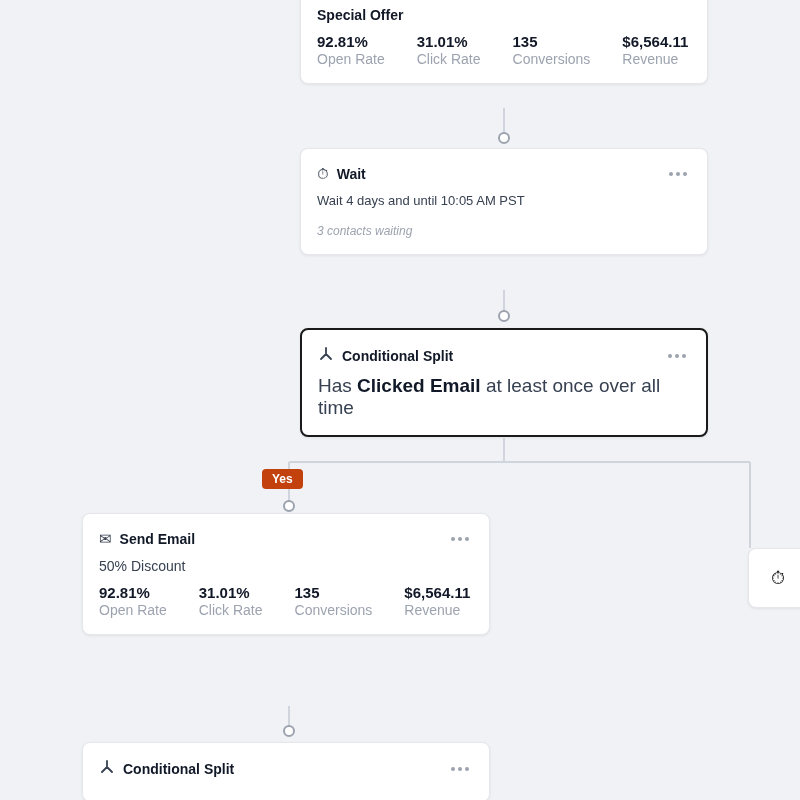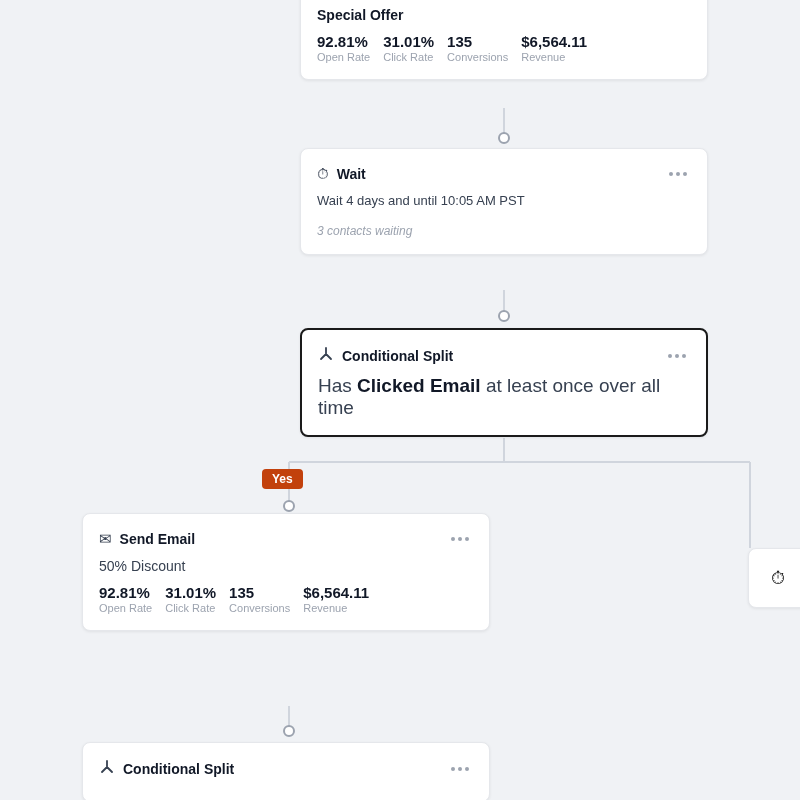--- a/index.html
+++ b/index.html
@@ -80,34 +80,34 @@
     }
 
     .card-subtitle-muted {
       font-size: 12px;
       color: #9ca3af;
       font-style: italic;
     }
 
     .stats-row {
       display: flex;
-      gap: 13px;
+      gap: 32px;
       margin-top: 10px;
     }
 
     .stat-item {}
 
     .stat-value {
       font-size: 15px;
       font-weight: 700;
       color: #111827;
     }
 
     .stat-label {
-      font-size: 11px;
+      font-size: 14px;
       color: #9ca3af;
       margin-top: 1px;
     }
 
     .condition-text {
       font-size: 19px;
       color: #374151;
     }
 
     .condition-text strong {

